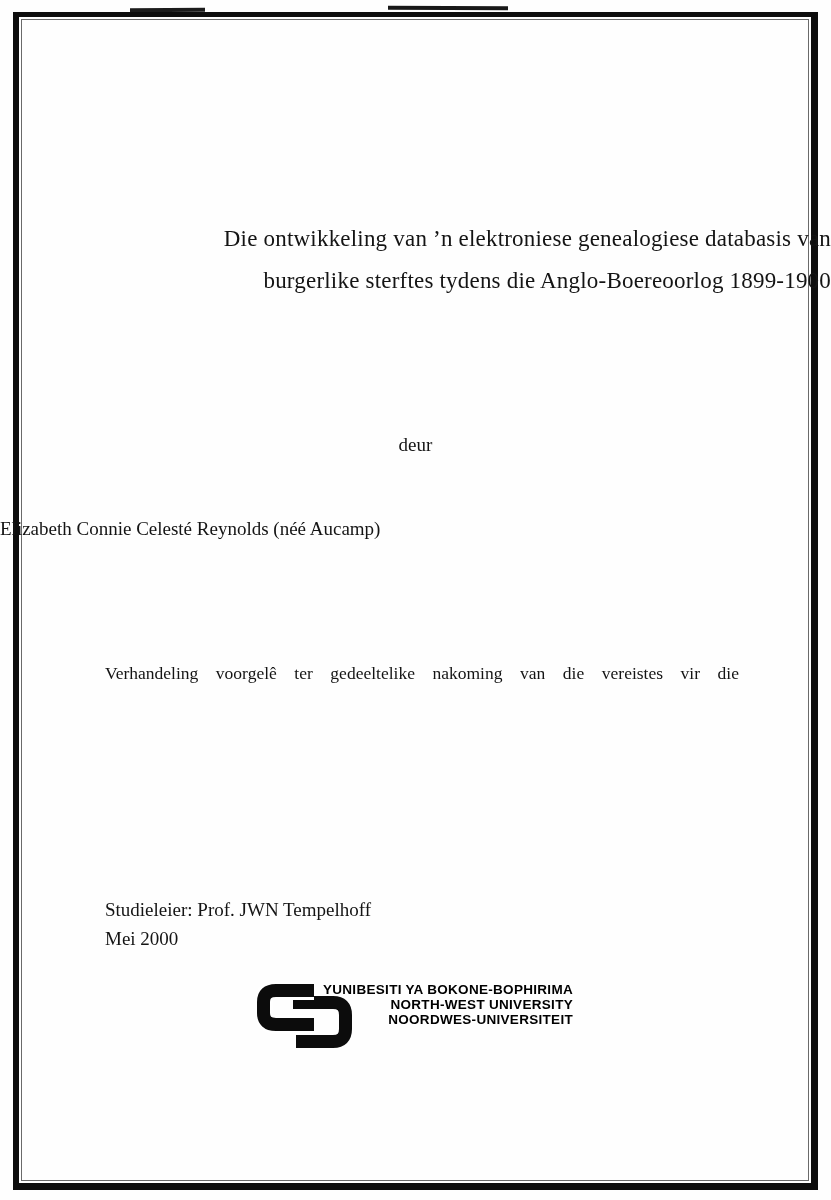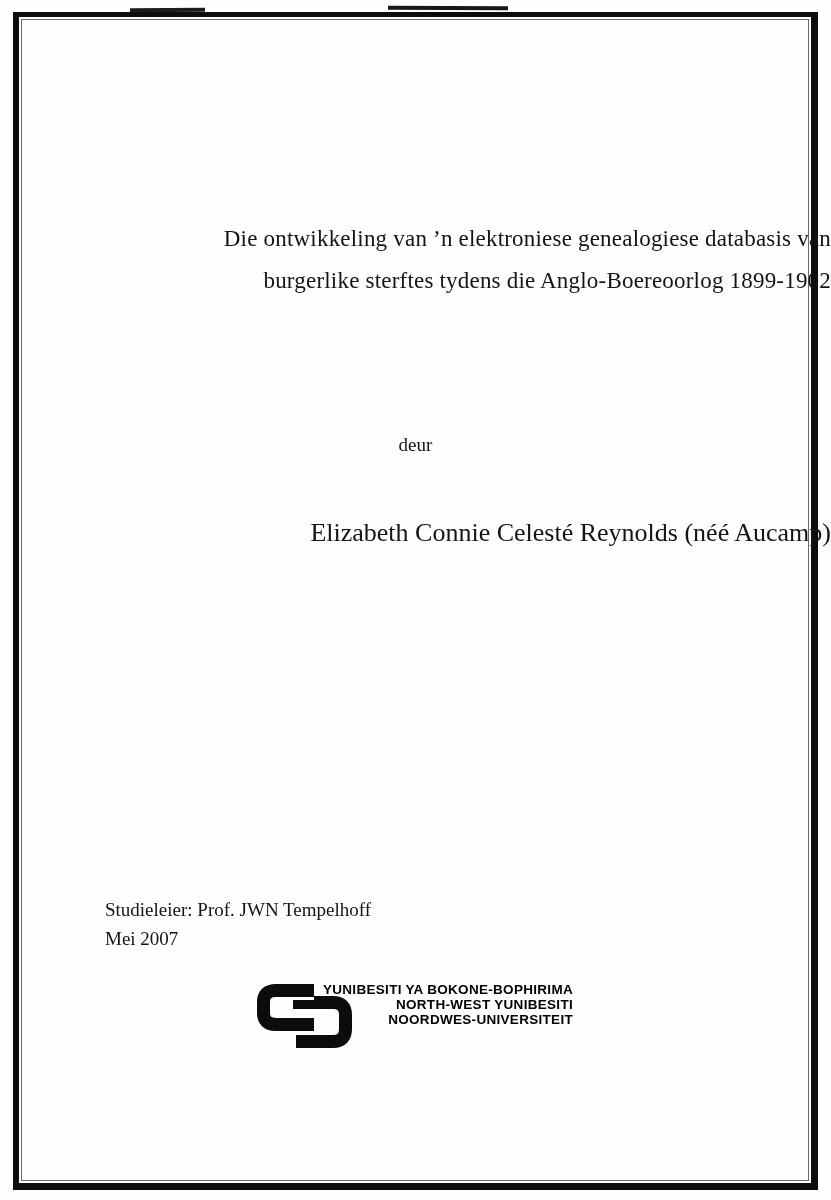--- a/index.html
+++ b/index.html
@@ -18,21 +18,21 @@
   .frame-inner { position:absolute; inset:2px; border:1px solid #6a6a6a; }
   
   .artifact-a { position:absolute; left:130px; top:8px;  width:75px;  height:4px; background:#1c1c1c; transform:rotate(-0.4deg); }
   .artifact-b { position:absolute; left:388px; top:6px;  width:120px; height:4px; background:#181818; transform:rotate(0.3deg); }
 
   .title {
     position:absolute; top:207px; left:0; width:831px; text-align:right;
     font-size:23px; line-height:42px; letter-spacing:0.2px;margin-top:11px;
   }
   .byline { position:absolute; top:434px; left:0; width:831px; text-align:center; font-size:19px; }
-  .author { position:absolute; top:518px; left:0; width:831px; text-align:right; font-size:26px; }
+  .author { position:absolute; top:518px; left:0; width:831px; text-align:left; font-size:19px; }
 
   .statement {
     position:absolute; left:105px; top:662px; width:634px;
     font-size:17.5px; line-height:22.5px;
   }
   .st-line1 { text-align:justify; text-align-last:justify; }
 
   .supervisor { position:absolute; left:105px; top:896px; font-size:19px; line-height:28.5px; }
 
   .logo { position:absolute; left:257px; top:973px; width:330px; height:82px; }
@@ -51,44 +51,45 @@
 
   <div class="artifact-a"></div>
   <div class="artifact-b"></div>
 
   <div class="frame">
     <div class="frame-inner"></div>
   </div>
 
   <div class="title">
     <div>Die ontwikkeling van ’n elektroniese genealogiese databasis van</div>
-    <div>burgerlike sterftes tydens die Anglo-Boereoorlog 1899-1902</div>
+    <div>burgerlike sterftes tydens die Anglo-Boereoorlog 1899-1900</div>
   </div>
 
   <div class="byline">deur</div>
 
   <div class="author">Elizabeth Connie Celesté Reynolds (néé Aucamp)</div>
 
   <div class="statement">
+    <div class="st-line1">Verhandeling voorgelê ter gedeeltelike nakoming van die vereistes vir die</div>
   </div>
 
   <div class="supervisor">
     <div>Studieleier: Prof. JWN Tempelhoff</div>
-    <div>Mei 2007</div>
+    <div>Mei 2000</div>
   </div>
 
   <div class="logo">
     <svg class="logo-mark" viewBox="0 0 97 76" xmlns="http://www.w3.org/2000/svg" aria-hidden="true">
 
       <path d="M 36 25.5 L 76 25.5 Q 88.5 25.5 88.5 38 L 88.5 52 Q 88.5 64.5 76 64.5 L 39 64.5" fill="none" stroke="#0c0c0c" stroke-width="13"></path>
 
       <path d="M 57 13.5 L 19 13.5 Q 6.5 13.5 6.5 25 L 6.5 36 Q 6.5 47.5 19 47.5 L 57 47.5" fill="none" stroke="#ffffff" stroke-width="19"></path>
 
       <path d="M 57 13.5 L 19 13.5 Q 6.5 13.5 6.5 25 L 6.5 36 Q 6.5 47.5 19 47.5 L 57 47.5" fill="none" stroke="#0c0c0c" stroke-width="13"></path>
     </svg>
     <div class="logo-text">
       <div>YUNIBESITI YA BOKONE-BOPHIRIMA</div>
-      <div>NORTH-WEST YUNIBESITI</div>
+      <div>NORTH-WEST UNIVERSITY</div>
       <div>NOORDWES-UNIVERSITEIT</div>
     </div>
   </div>
 
 </div>
 
 </body></html>

